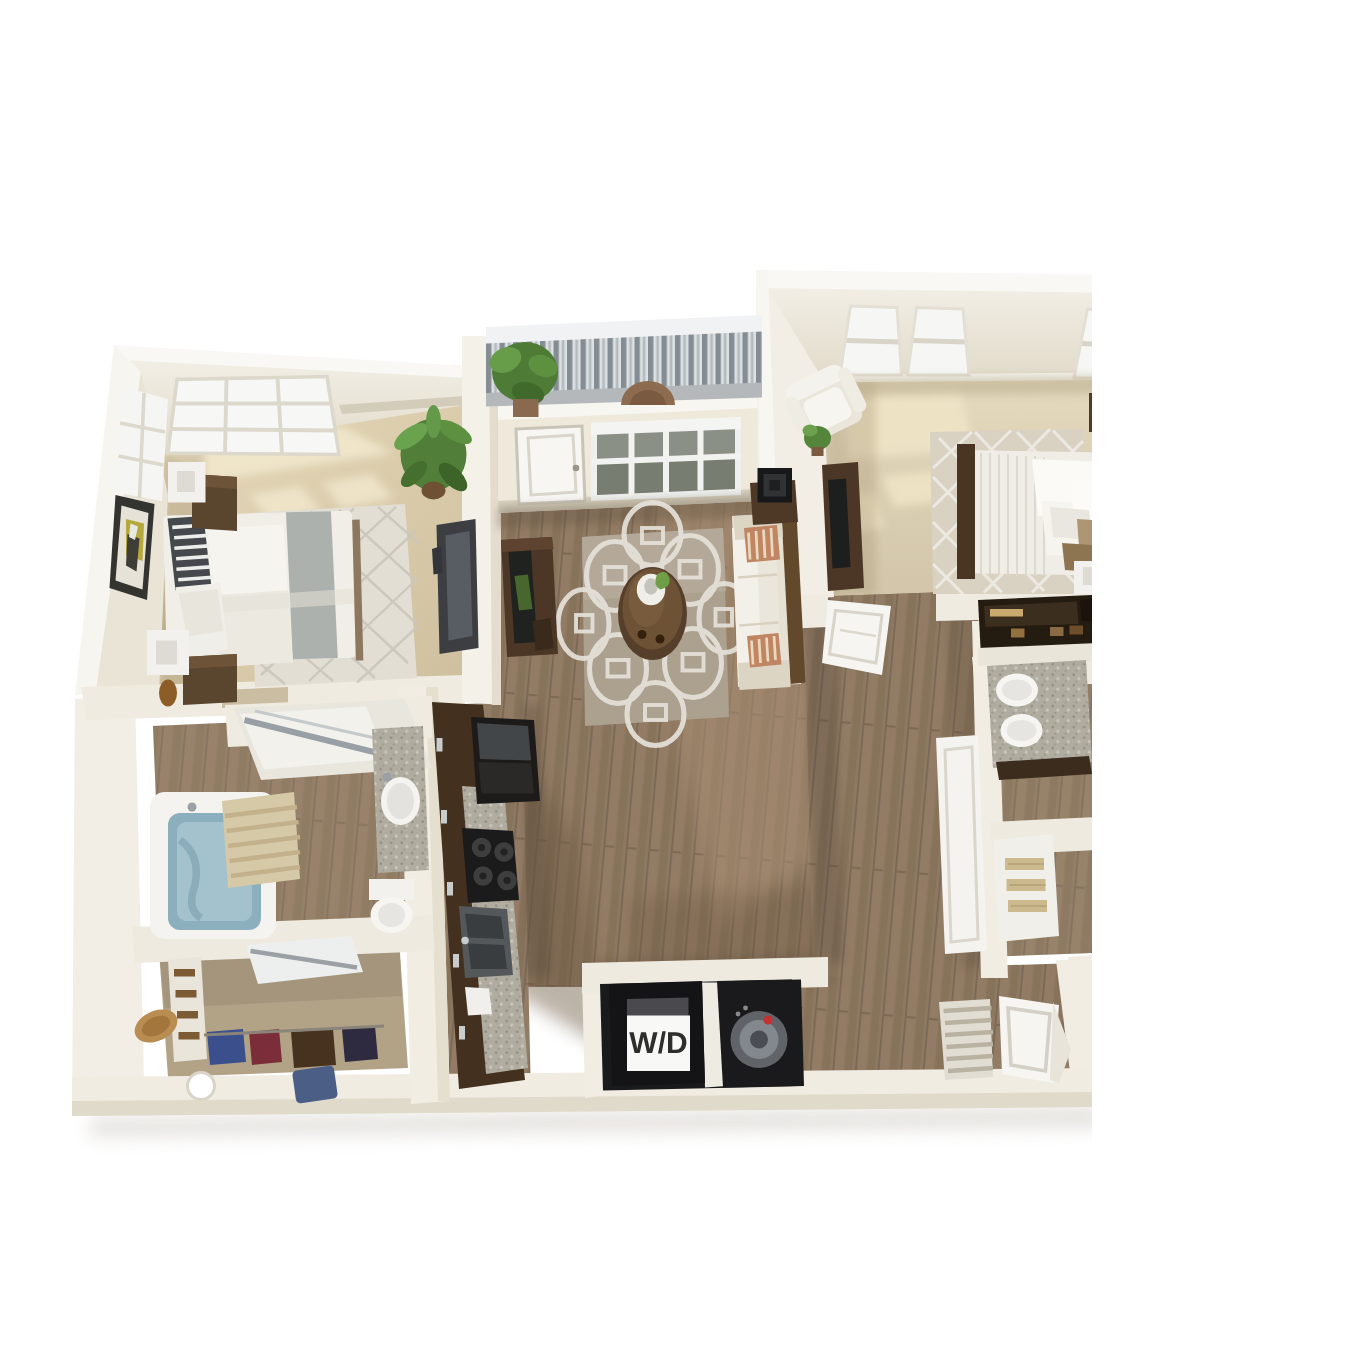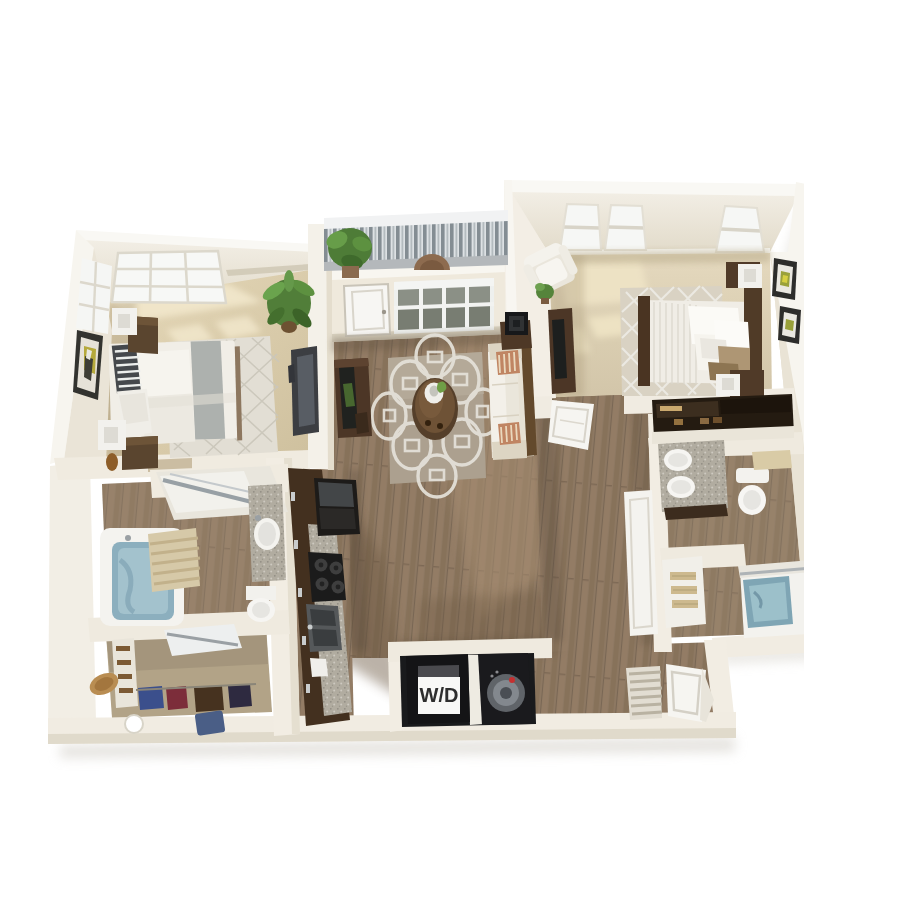--- a/index.html
+++ b/index.html
@@ -1,16 +1,16 @@
 <!DOCTYPE html>
 <html><head>
 <meta charset="utf-8">
 <style>
 html,body{margin:0;padding:0;background:#ffffff;font-family:"Liberation Sans",sans-serif;}
-#stage{width:804px;height:900px;position:relative;overflow:hidden;background:#ffffff;}
+#stage{width:728px;height:900px;position:relative;overflow:hidden;background:#ffffff;}
 </style>
 </head>
 <body>
 <div id="stage">
 <svg width="900" height="900" viewBox="0 0 900 900" xmlns="http://www.w3.org/2000/svg">
 <defs>
 <filter id="soft" x="-30%" y="-30%" width="160%" height="160%">
           <feGaussianBlur stdDeviation="6"></feGaussianBlur>
         </filter>
 <filter id="soft3" x="-30%" y="-30%" width="160%" height="160%">

